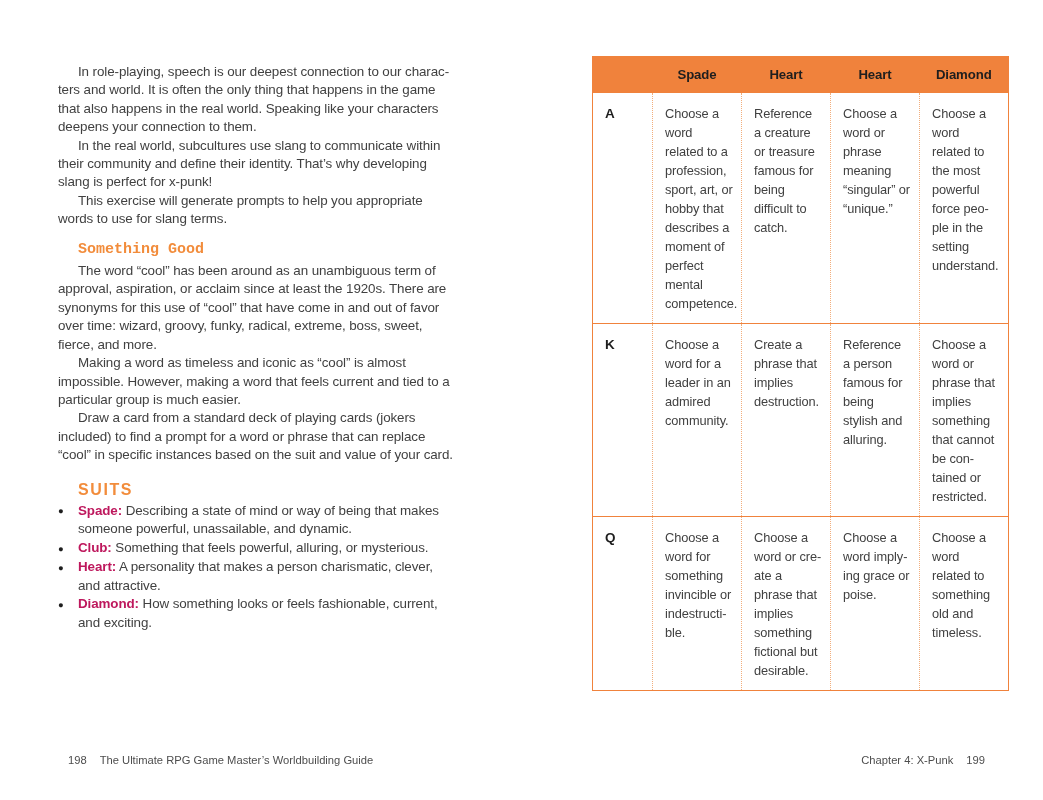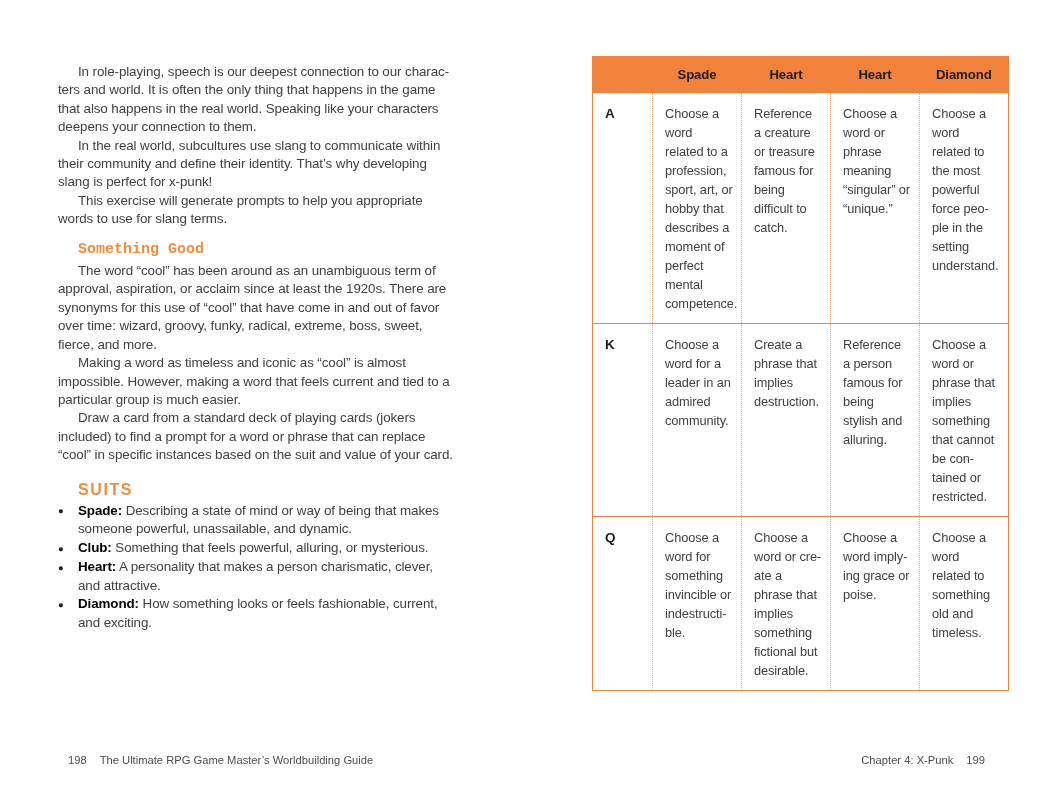--- a/index.html
+++ b/index.html
@@ -29,21 +29,21 @@
   }
   .suits-list { list-style:none; }
   .suits-list li {
     position:relative; padding-left:20px; margin-bottom:0.5px;
   }
   .suits-list li::before {
     content:"\25CF";
     position:absolute; left:0; top:0.5px;
     font-size:9.5px; color:#1e1e1e;
   }
-  .suit-term { font-weight:bold; color:#000000; }
+  .suit-term { font-weight:bold; color:#be185d; }
 
   
   .table-wrap { position:absolute; left:592px; top:56px; }
   table.prompt-table {
     border-collapse:collapse; table-layout:fixed; width:416px;
     font-size:12.8px; line-height:19px; letter-spacing:-0.1px;
   }
   table.prompt-table th {
     background:#F0823C; height:35px;
     font-size:13.2px; font-weight:bold; color:#1e1e1e;

